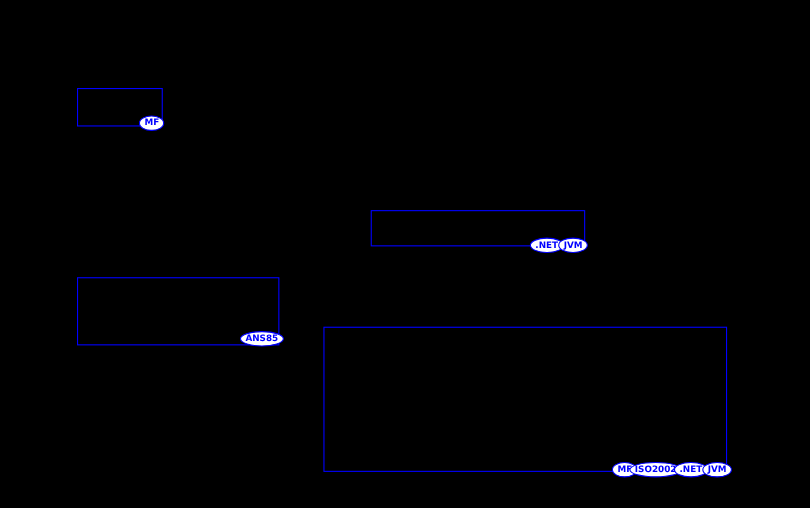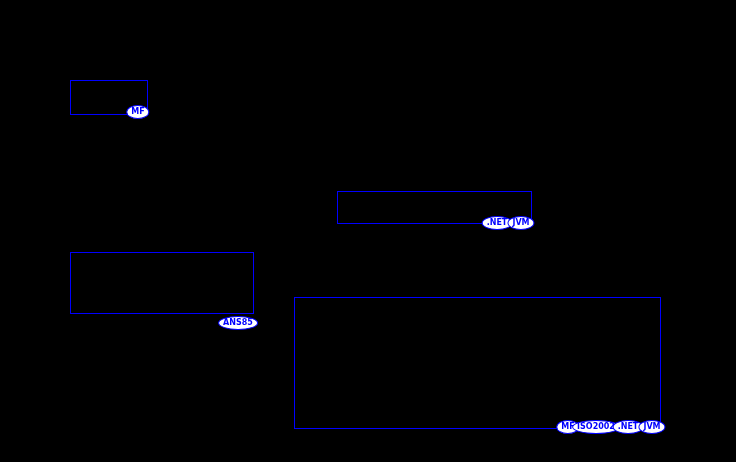--- a/index.html
+++ b/index.html
@@ -41,19 +41,19 @@
 </head>
 <body style="background: rgb(0, 0, 0);">
 
 <div id="canvas" style="background: rgb(0, 0, 0);">
     <div class="dialect-box" style="left: 70px; top: 46px; width: 78px; height: 35px; border-color: rgb(0, 0, 255);"></div>
     <span class="dialect-badge" style="left: 138px; top: 78px; background: rgb(255, 255, 255); color: rgb(0, 0, 255); border-color: rgb(0, 0, 255);">MF</span>
     <div class="dialect-box" style="left: 337px; top: 157px; width: 195px; height: 33px; border-color: rgb(0, 0, 255);"></div>
     <span class="dialect-badge" style="left: 497px; top: 189px; background: rgb(255, 255, 255); color: rgb(0, 0, 255); border-color: rgb(0, 0, 255);">.NET</span>
     <span class="dialect-badge" style="left: 521px; top: 189px; background: rgb(255, 255, 255); color: rgb(0, 0, 255); border-color: rgb(0, 0, 255);">JVM</span>
     <div class="dialect-box" style="left: 70px; top: 218px; width: 184px; height: 62px; border-color: rgb(0, 0, 255);"></div>
-    <span class="dialect-badge" style="left: 238px; top: 289px; background: rgb(255, 255, 255); color: rgb(0, 0, 255); border-color: rgb(0, 0, 255);">ANS85</span>
+    <span class="dialect-badge" style="left: 238px; top: 274px; background: rgb(255, 255, 255); color: rgb(0, 0, 255); border-color: rgb(0, 0, 255);">ANS85</span>
     <div class="dialect-box" style="left: 294px; top: 263px; width: 367px; height: 132px; border-color: rgb(0, 0, 255);"></div>
     <span class="dialect-badge" style="left: 568px; top: 393px; background: rgb(255, 255, 255); color: rgb(0, 0, 255); border-color: rgb(0, 0, 255);">MF</span>
     <span class="dialect-badge" style="left: 596px; top: 393px; background: rgb(255, 255, 255); color: rgb(0, 0, 255); border-color: rgb(0, 0, 255);">ISO2002</span>
     <span class="dialect-badge" style="left: 628px; top: 393px; background: rgb(255, 255, 255); color: rgb(0, 0, 255); border-color: rgb(0, 0, 255);">.NET</span>
     <span class="dialect-badge" style="left: 652px; top: 393px; background: rgb(255, 255, 255); color: rgb(0, 0, 255); border-color: rgb(0, 0, 255);">JVM</span>
   </div>
 
 </body></html>

